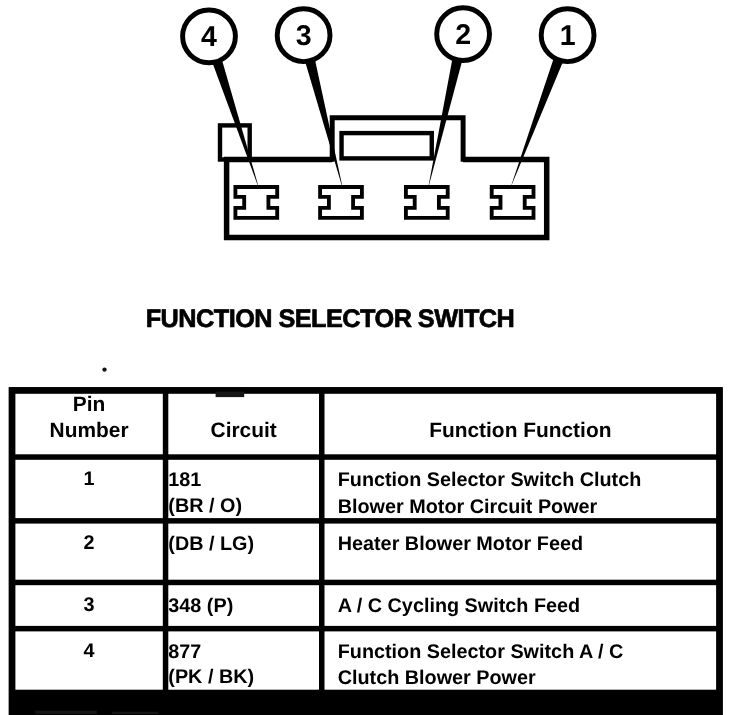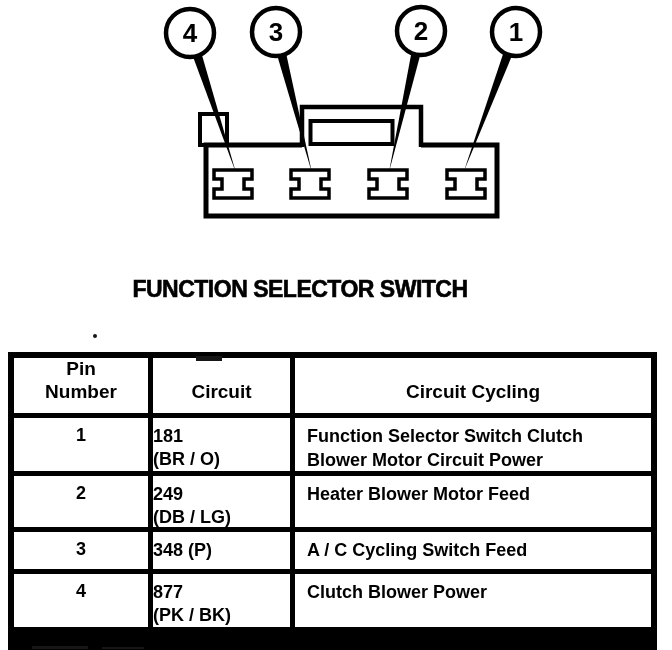--- a/index.html
+++ b/index.html
@@ -98,36 +98,35 @@
 <div class="pinout-table">
 
   <div class="cell hcell">
     <span>Pin</span>
     <span>Number</span>
   </div>
   <div class="cell hcell">
     <span>Circuit</span>
   </div>
   <div class="cell hcell">
-    <span>Circuit Cycling</span>
+    <span>Function Function</span>
   </div>
 
   <div class="cell pin-cell">1</div>
   <div class="cell circuit-cell">
     <span>181</span>
     <span>(BR / O)</span>
   </div>
   <div class="cell func-cell">
     <span>Function Selector Switch Clutch</span>
     <span>Blower Motor Circuit Power</span>
   </div>
 
   <div class="cell pin-cell">2</div>
   <div class="cell circuit-cell">
-    <span>249</span>
     <span>(DB / LG)</span>
   </div>
   <div class="cell func-cell">
     <span>Heater Blower Motor Feed</span>
     <span></span>
   </div>
 
   <div class="cell pin-cell">3</div>
   <div class="cell circuit-cell">
     <span>348 (P)</span>
@@ -137,20 +136,21 @@
     <span>A / C Cycling Switch Feed</span>
     <span></span>
   </div>
 
   <div class="cell pin-cell">4</div>
   <div class="cell circuit-cell">
     <span>877</span>
     <span>(PK / BK)</span>
   </div>
   <div class="cell func-cell">
+    <span>Function Selector Switch A / C</span>
     <span>Clutch Blower Power</span>
   </div>
 </div>
 
 <div class="artifact a1"></div>
 <div class="artifact a2"></div>
 <div class="artifact a3"></div>
 <div class="artifact a4"></div>
 
 </body></html>

